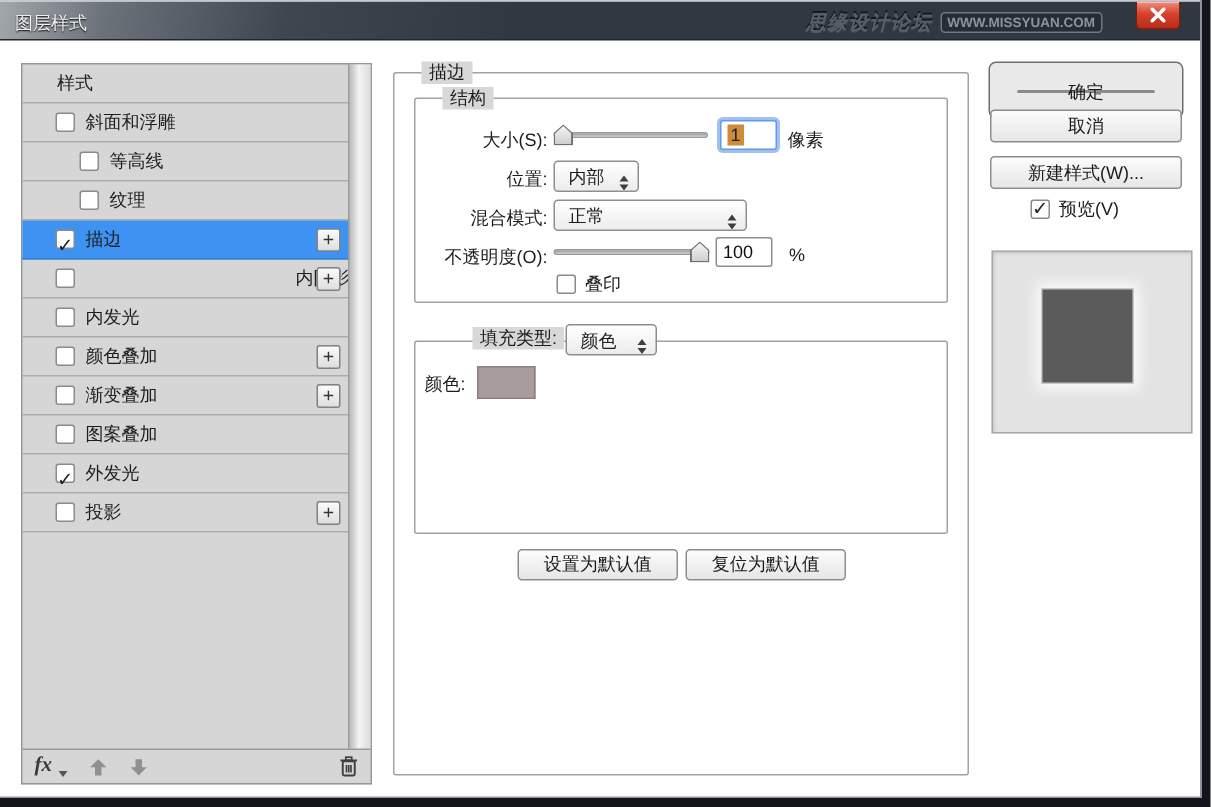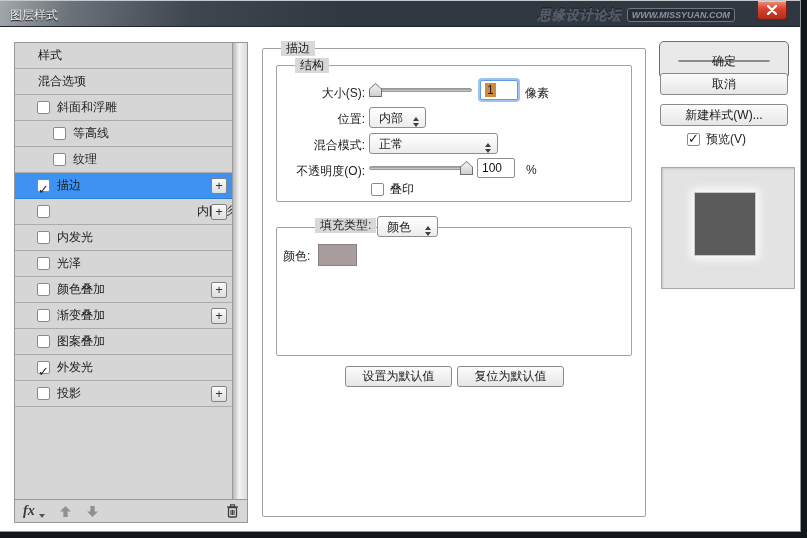--- a/index.html
+++ b/index.html
@@ -18,21 +18,21 @@
   
   .titlebar {
     position:absolute; left:0; top:0; width:100%; height:27px;
     background:linear-gradient(100deg,#a2a7ac 0px,#6b727a 70px,#3e4650 190px,#303841 340px,#2f3740 100%);
     border-top:1px solid #c6c9cc;
     border-bottom:1px solid #20262c;
   }
   .title-text { position:absolute; left:10px; top:6px; color:#f0f0f0; font-size:12px; text-shadow:0 1px 1px #000; }
   .watermark { position:absolute; right:65px; top:5px; display:flex; align-items:center; gap:5px; }
   .wm-brand { font-size:13px; font-weight:bold; color:#555f6b; text-shadow:0 1px 0 rgba(255,255,255,.15),0 -1px 0 #14181d; letter-spacing:1px; font-style:italic; }
-  .wm-url { font-size:9px; font-weight:bold; color:#8a94a0; border:1px solid #6f7984; border-radius:3px; padding:1px 4px; background:rgba(20,25,30,.35);font-style:italic; }
+  .wm-url { font-size:9px; font-weight:bold; color:#8a94a0; border:1px solid #6f7984; border-radius:3px; padding:1px 4px; background:rgba(20,25,30,.35); }
   .close-btn {
     position:absolute; right:13px; top:0; width:30px; height:19px;
     background:linear-gradient(#f0927e,#d8422e 45%,#b52c1a);
     border:1px solid #7e1d10; border-top:none; border-radius:0 0 4px 4px;
     display:flex; align-items:center; justify-content:center; cursor:pointer;
     box-shadow:inset 0 1px 0 rgba(255,255,255,.45);
   }
   
   .style-list-panel {
     position:absolute; left:14px; top:42px; width:234px; height:481px;
@@ -163,23 +163,20 @@
           <path d="M1 1 L9 9 M9 1 L1 9" stroke="#ffffff" stroke-width="2.4" stroke-linecap="round"></path>
         </svg>
     </span>
   </div>
 
   <div class="style-list-panel">
     <div class="rows" id="style-rows">
         <div class="row" style="padding-left: 23px;">
           <span class="lbl">样式</span>
         </div>
-        <div class="row" style="padding-left: 23px;">
-          <span class="lbl">混合选项</span>
-        </div>
         <div class="row" style="padding-left: 22px;">
           <span class="cb" style="margin-right: 7px;"></span>
           <span class="lbl">斜面和浮雕</span>
         </div>
         <div class="row" style="padding-left: 38px;">
           <span class="cb" style="margin-right: 7px;"></span>
           <span class="lbl">等高线</span>
         </div>
         <div class="row" style="padding-left: 38px;">
           <span class="cb" style="margin-right: 7px;"></span>
@@ -191,24 +188,20 @@
           <span class="plus-btn">+</span>
         </div>
         <div class="row" style="padding-left: 22px; justify-content: space-between;">
           <span class="cb" style="margin-right: 7px;"></span>
           <span class="lbl">内阴影</span>
           <span class="plus-btn">+</span>
         </div>
         <div class="row" style="padding-left: 22px;">
           <span class="cb" style="margin-right: 7px;"></span>
           <span class="lbl">内发光</span>
-        </div>
-        <div class="row" style="padding-left: 22px;">
-          <span class="cb" style="margin-right: 7px;"></span>
-          <span class="lbl">光泽</span>
         </div>
         <div class="row" style="padding-left: 22px;">
           <span class="cb" style="margin-right: 7px;"></span>
           <span class="lbl">颜色叠加</span>
           <span class="plus-btn">+</span>
         </div>
         <div class="row" style="padding-left: 22px;">
           <span class="cb" style="margin-right: 7px;"></span>
           <span class="lbl">渐变叠加</span>
           <span class="plus-btn">+</span>

